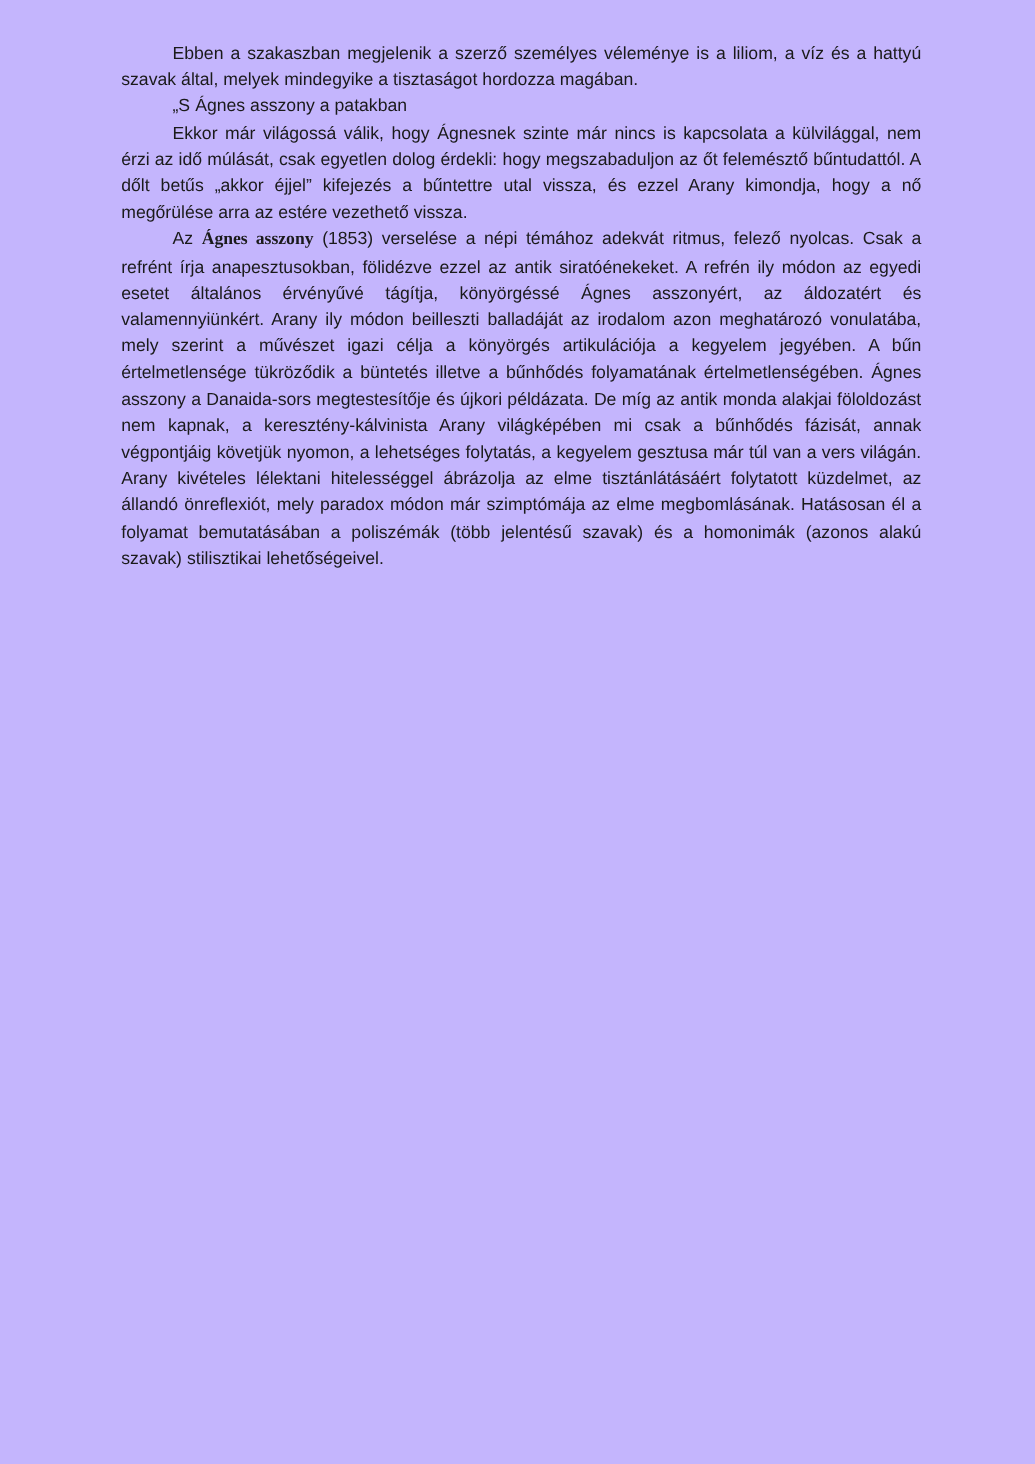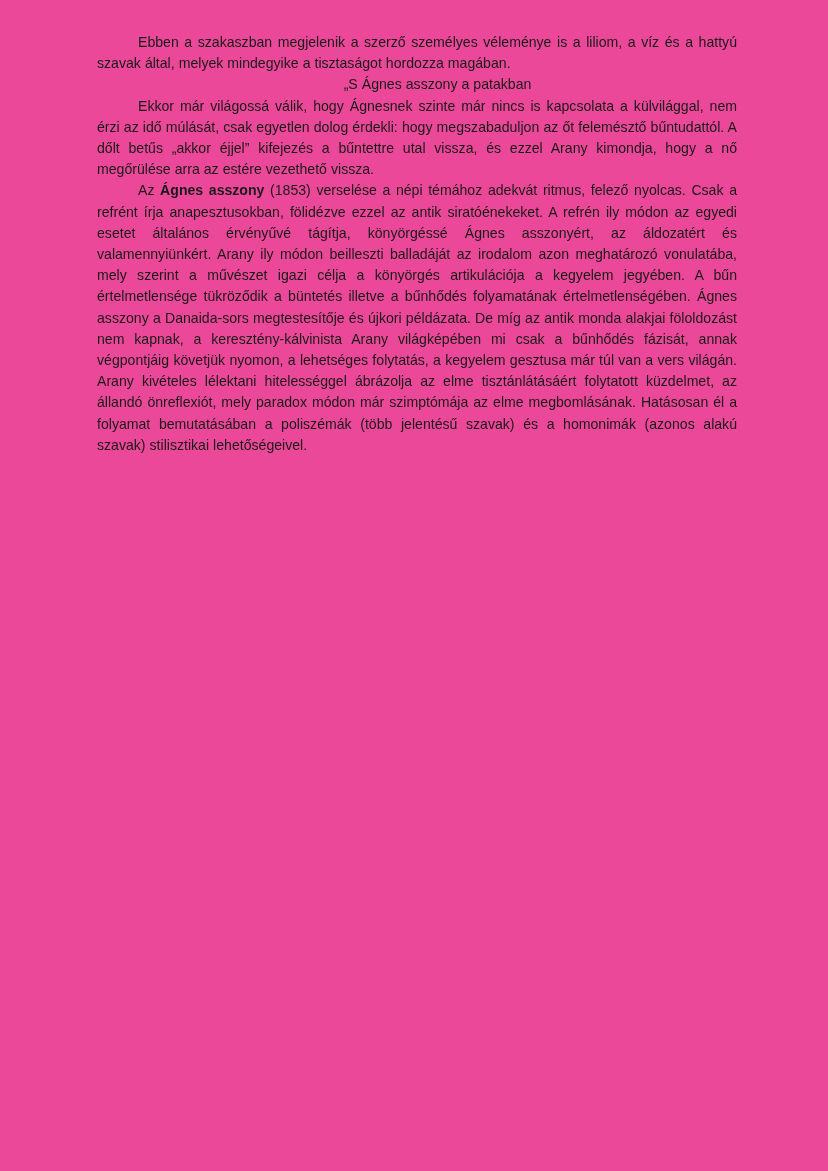--- a/index.html
+++ b/index.html
@@ -13,49 +13,50 @@
     height: 1171px;
     font-family: "Liberation Sans", sans-serif;
     color: #1a1a1a;
     -webkit-font-smoothing: antialiased;
     overflow: hidden;
   }
   .page {
     position: relative;
     width: 828px;
     height: 1171px;
-    background: #ec4899;
+    background: #c4b5fd;
     box-sizing: border-box;
   }
   .text-column {
     position: absolute;
     left: 97px;
     top: 32px;
     width: 640px;
   }
   p.para {
     margin: 0;
     padding: 0;
     font-size: 14.1px;
     line-height: 21.2px;
     text-align: justify;
     text-justify: inter-word;
     text-indent: 41px;
     hyphens: none;
     word-spacing: 0.1px;
   }
   p.para.verse {
-    text-align: center;
+    text-align: left;
     text-indent: 41px;
   }
   p.para.verse.cont {
     text-indent: 41px;
   }
   .bold {
     font-weight: bold;
+    font-family: Liberation Serif, serif;
   }
   
 </style>
 </head>
 <body>
 
 <div class="page">
   <div class="text-column">
 
     <p class="para">Ebben a szakaszban megjelenik a szerző személyes véleménye is a liliom, a víz és a hattyú szavak által, melyek mindegyike a tisztaságot hordozza magában.</p>

